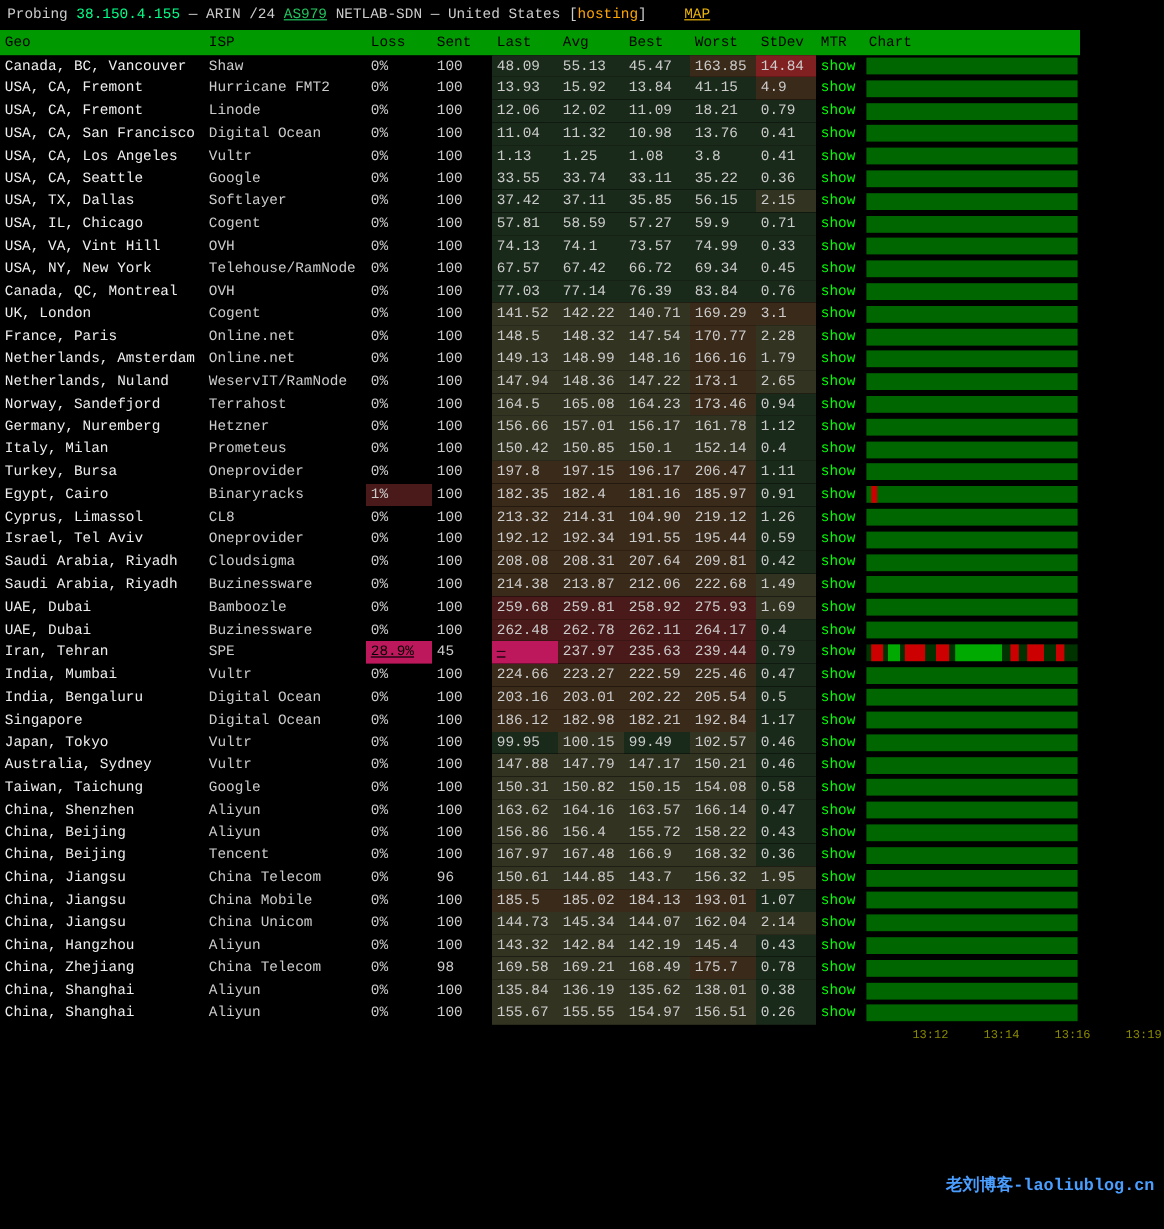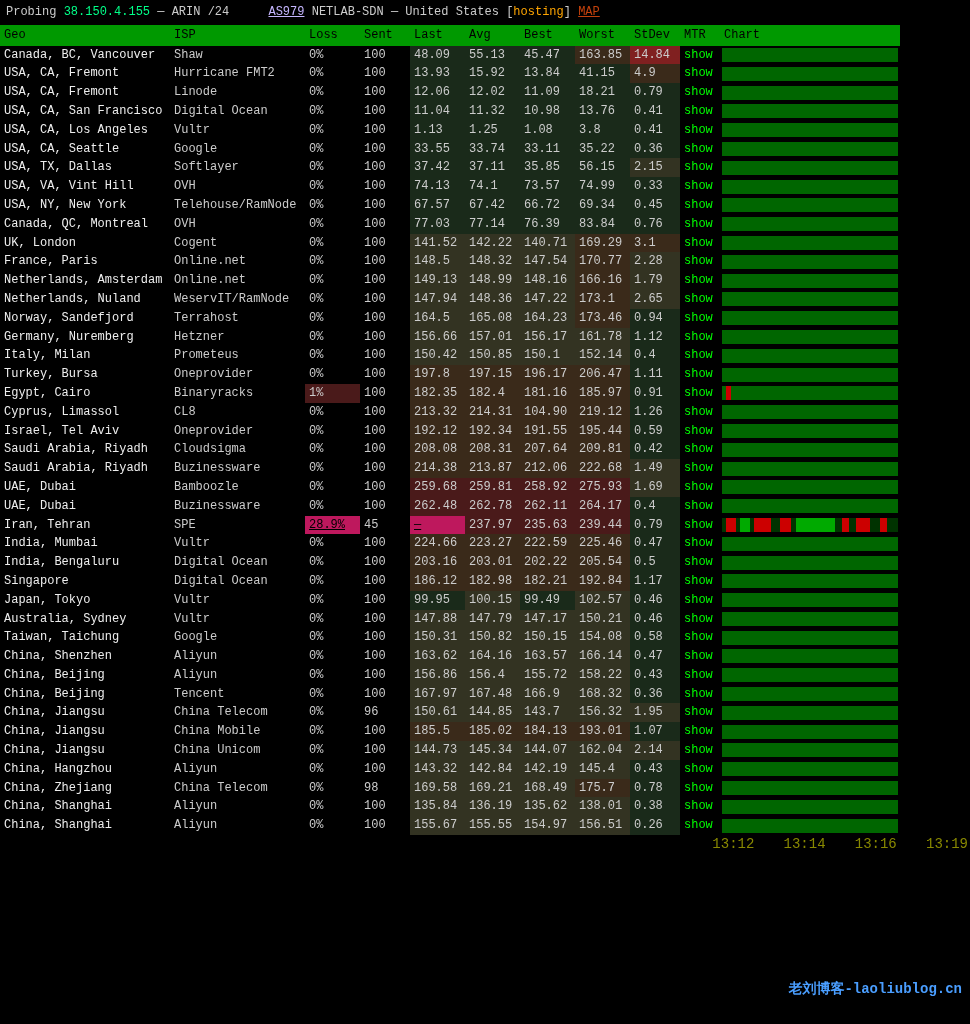--- a/index.html
+++ b/index.html
@@ -10,23 +10,23 @@
     font-size: 12px;
     line-height: 1.4;
     width: 970px;
   }
   .header {
     padding: 4px 6px;
     color: #00ff00;
   }
   .header .label { color: #ccc; }
   .header .ip { color: #00ff88; }
-  .header .aslink { color: #c4b5fd; text-decoration: underline; cursor: pointer; margin-left: 32px; }
+  .header .aslink { color: #22c55e; text-decoration: underline; cursor: pointer; }
   .header .hosting { color: #ffa500; }
-  .header .maplink { color: #c2410c; text-decoration: underline; cursor: pointer; }
+  .header .maplink { color: #eab308; text-decoration: underline; cursor: pointer; margin-left: 24px; }
   table {
     border-collapse: collapse;
     width: 798px;
     table-layout: fixed;
   }
   thead th {
     background: #009900;
     color: #000;
     text-align: left;
     padding: 2px 4px;
@@ -62,21 +62,21 @@
     font-weight: bold;
     font-size: 14px;
     text-shadow: 1px 1px 1px #000;
   }
   .timescale {
     padding: 0 2px 4px 0;
     text-align: right;
   }
   .timescale span {
     color: #888800;
-    font-size: 14px;
+    font-size: 10px;
     margin-left: 22px;
   }
   .sev-1 { background: #1a2a1a; }
   .sev-2 { background: #333322; }
   .sev-3 { background: #3a2a1a; }
   .sev-4 { background: #4a1a1a; }
   .sev-5 { background: #802020; }
   .sev-6 { background: #be185d; color: #000 !important; text-decoration: underline; }
   col.c-geo   { width: 170px; }
   col.c-isp   { width: 135px; }
@@ -235,20 +235,35 @@
         <td class="num sev-1">37.11</td>
         <td class="num sev-1">35.85</td>
         <td class="num sev-1">56.15</td>
         <td class="num sev-2">2.15</td>
         <td class="mtr">show</td>
         <td class="chartcell">
           <div class="chartbox"></div>
         </td>
       </tr>
       <tr>
+        <td class="geo">USA, IL, Chicago</td>
+        <td class="isp">Cogent</td>
+        <td class="num ">0%</td>
+        <td class="num">100</td>
+        <td class="num sev-1">57.81</td>
+        <td class="num sev-1">58.59</td>
+        <td class="num sev-1">57.27</td>
+        <td class="num sev-1">59.9</td>
+        <td class="num sev-1">0.71</td>
+        <td class="mtr">show</td>
+        <td class="chartcell">
+          <div class="chartbox"></div>
+        </td>
+      </tr>
+      <tr>
         <td class="geo">USA, VA, Vint Hill</td>
         <td class="isp">OVH</td>
         <td class="num ">0%</td>
         <td class="num">100</td>
         <td class="num sev-1">74.13</td>
         <td class="num sev-1">74.1</td>
         <td class="num sev-1">73.57</td>
         <td class="num sev-1">74.99</td>
         <td class="num sev-1">0.33</td>
         <td class="mtr">show</td>

